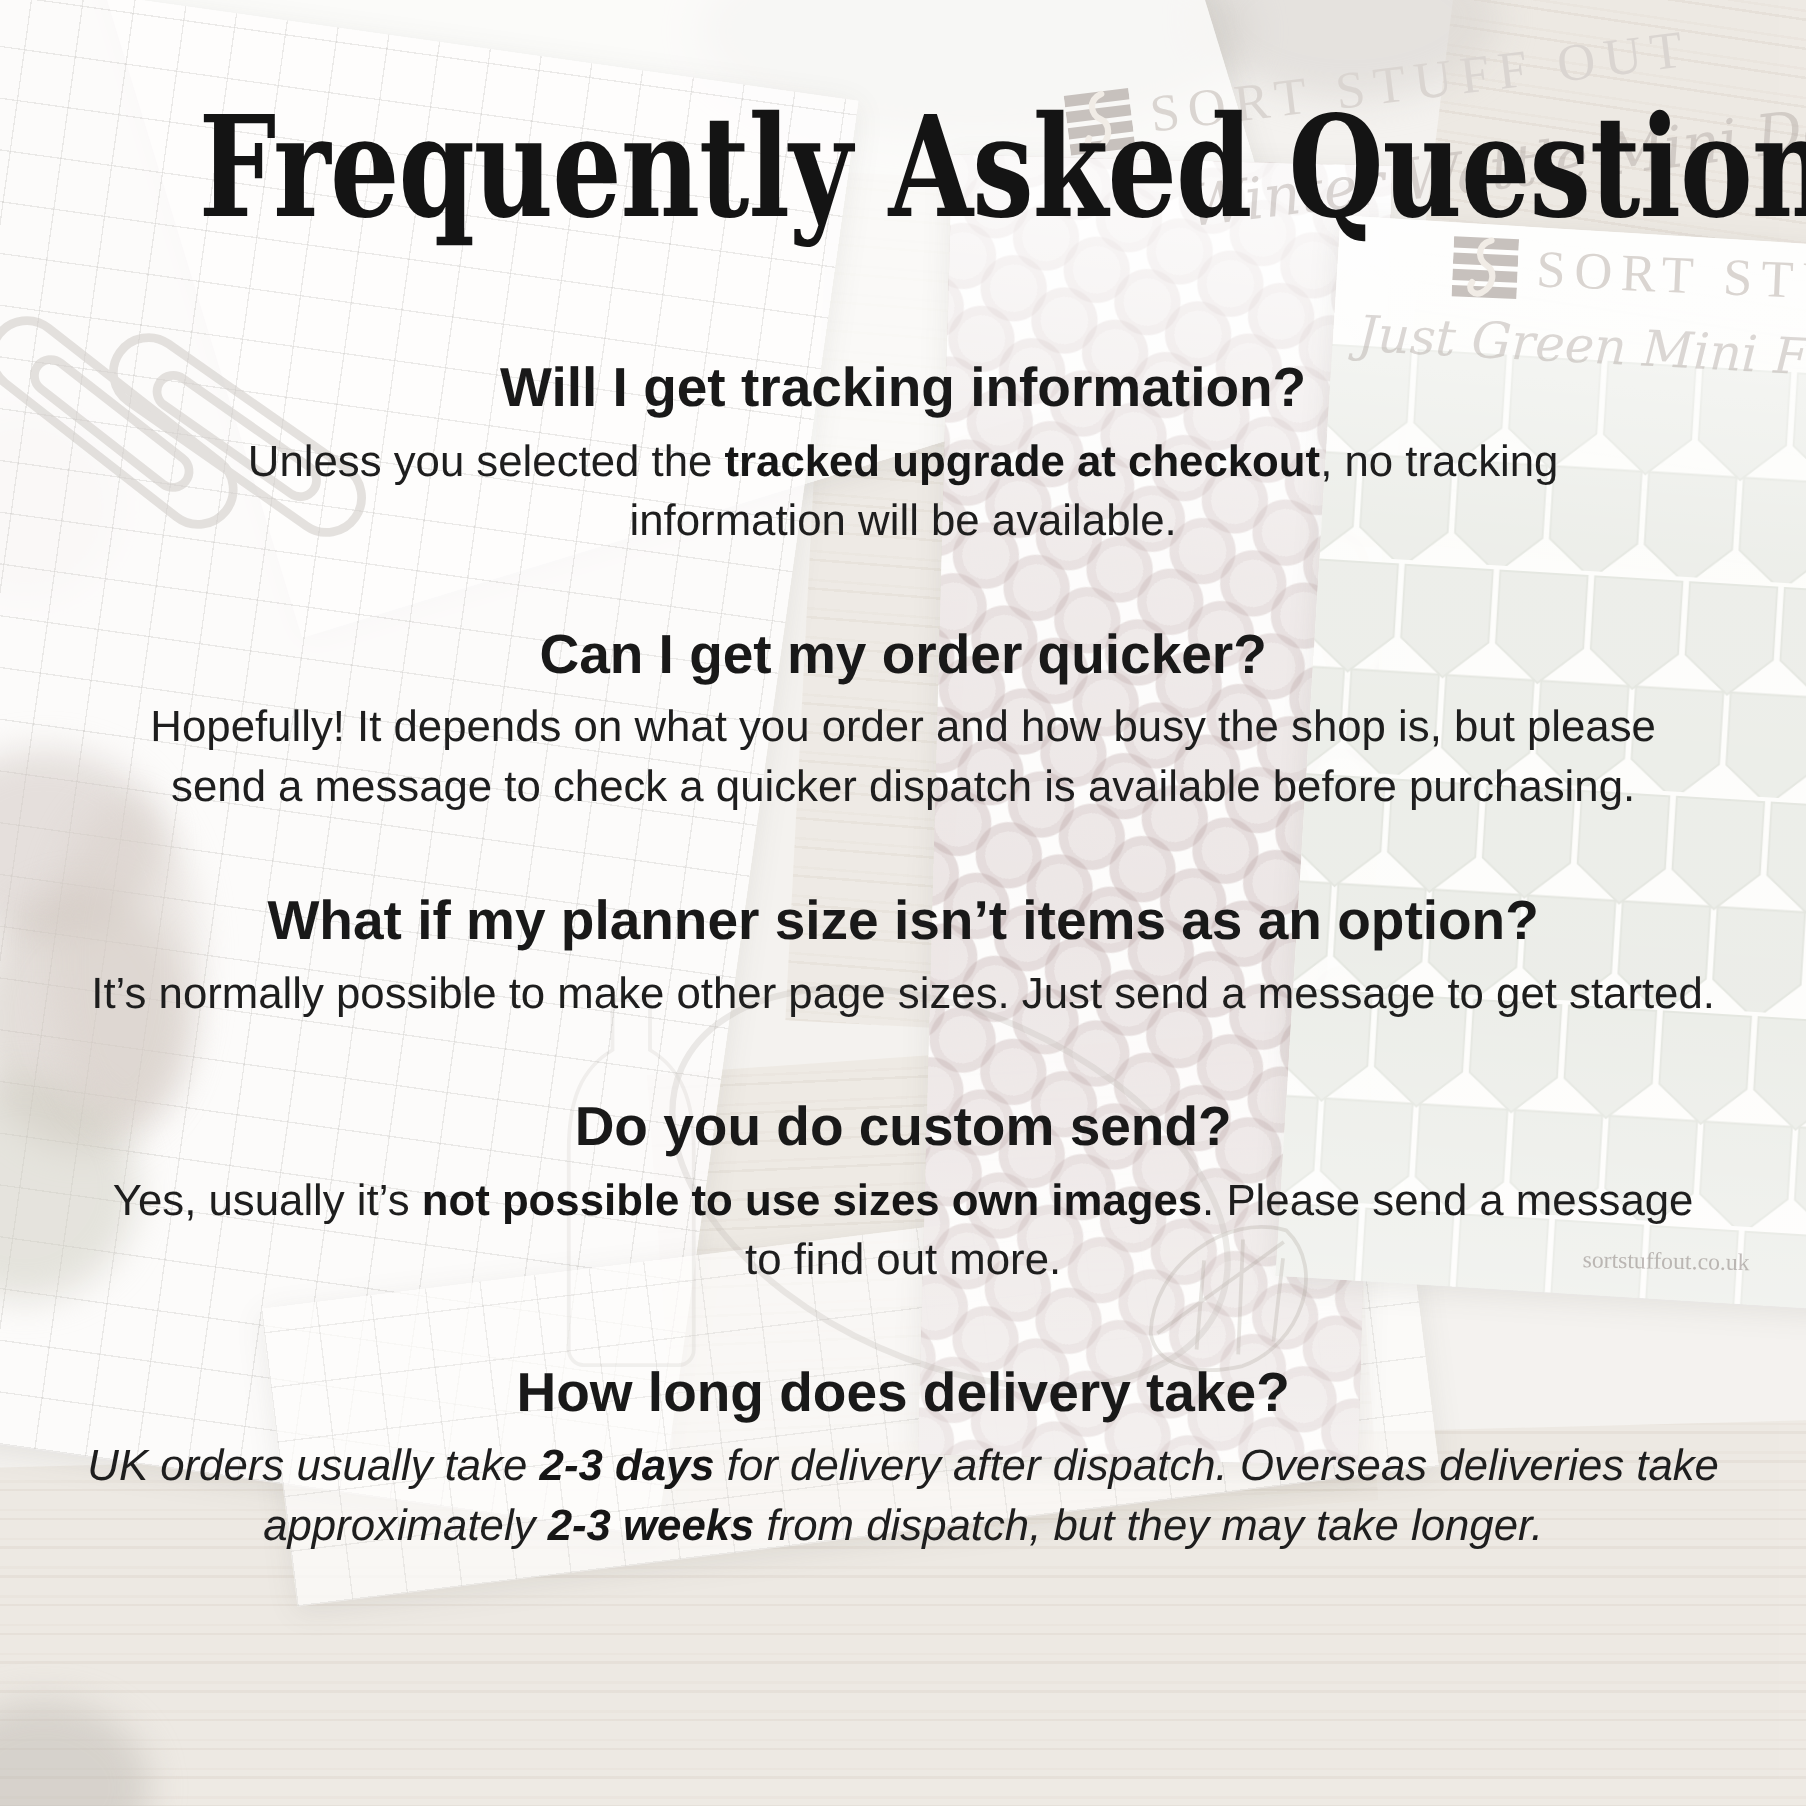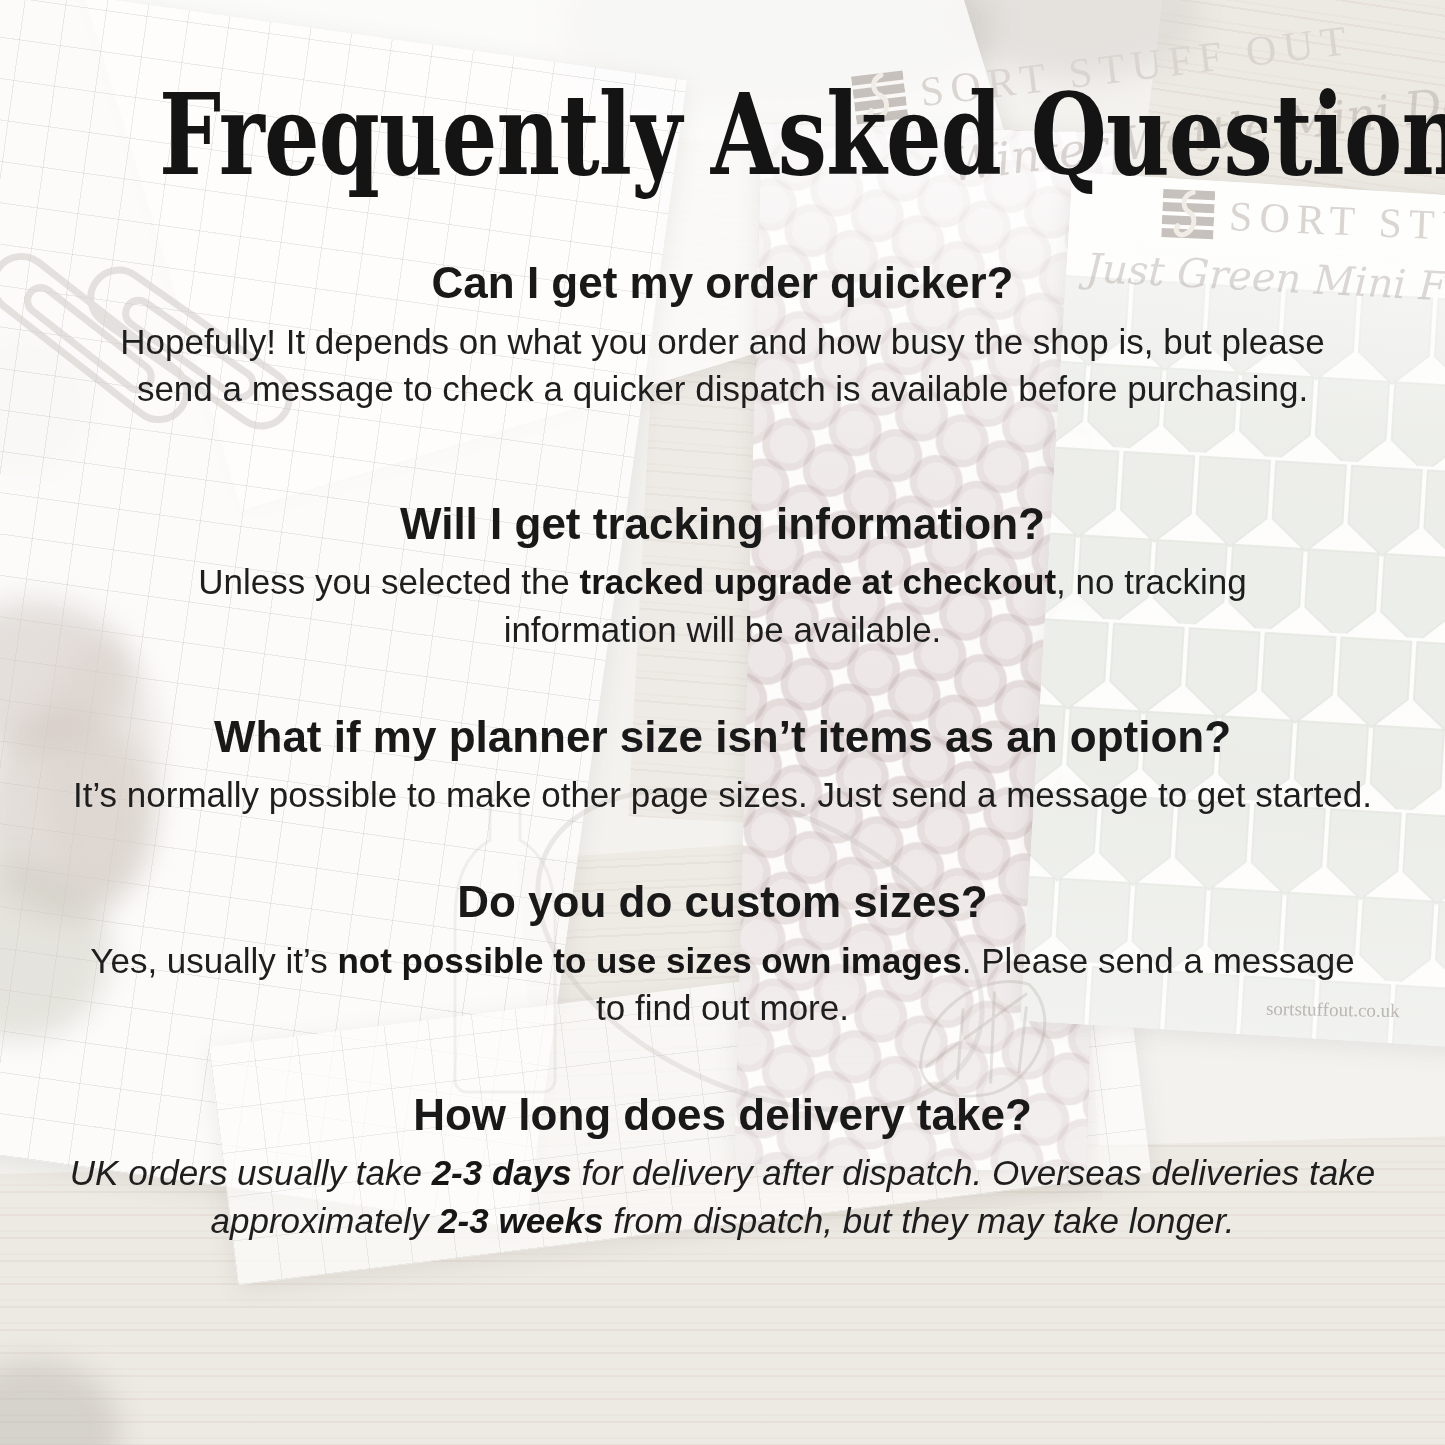--- a/index.html
+++ b/index.html
@@ -166,37 +166,37 @@
     <div class="blob" style="left:-70px;top:860px;width:180px;height:180px;background:rgba(206,204,192,.5);"></div>
     <div class="blob" style="left:40px;top:640px;width:120px;height:260px;background:rgba(214,206,200,.45);"></div>
     <div class="blob" style="left:-50px;top:1360px;width:170px;height:140px;background:rgba(186,182,176,.45);"></div>
 
     <span class="watermark">sortstuffout.co.uk</span>
   </div>
 
   <main class="content">
     <h1 class="title">Frequently Asked Questions</h1>
 
-    <section class="faq">
-      <h2>Can I get my order quicker?</h2>
-      <p class="w2"><span>Hopefully! It depends on what you order and how busy the shop is, but please send a message to check a quicker dispatch is available before purchasing.</span></p>
-    </section>
-
     <section class="faq first">
       <h2>Will I get tracking information?</h2>
       <p class="w1"><span>Unless you selected the </span><strong>tracked upgrade at checkout</strong><span>, no tracking information will be available.</span></p>
     </section>
 
     <section class="faq">
+      <h2>Can I get my order quicker?</h2>
+      <p class="w2"><span>Hopefully! It depends on what you order and how busy the shop is, but please send a message to check a quicker dispatch is available before purchasing.</span></p>
+    </section>
+
+    <section class="faq">
       <h2>What if my planner size isn’t items as an option?</h2>
       <p class="w3"><span>It’s normally possible to make other page sizes. Just send a message to get started.</span></p>
     </section>
 
     <section class="faq">
-      <h2>Do you do custom sizes?</h2>
+      <h2>Do you do custom send?</h2>
       <p class="w4"><span>Yes, usually it’s </span><strong>not possible to use sizes own images</strong><span>. Please send a message to find out more.</span></p>
     </section>
 
     <section class="faq">
       <h2>How long does delivery take?</h2>
       <p class="w5"><span>UK orders usually take </span><strong>2-3 days</strong><span> for delivery after dispatch. Overseas deliveries take approximately </span><strong>2-3 weeks</strong><span> from dispatch, but they may take longer.</span></p>
     </section>
   </main>
 </div>
 

